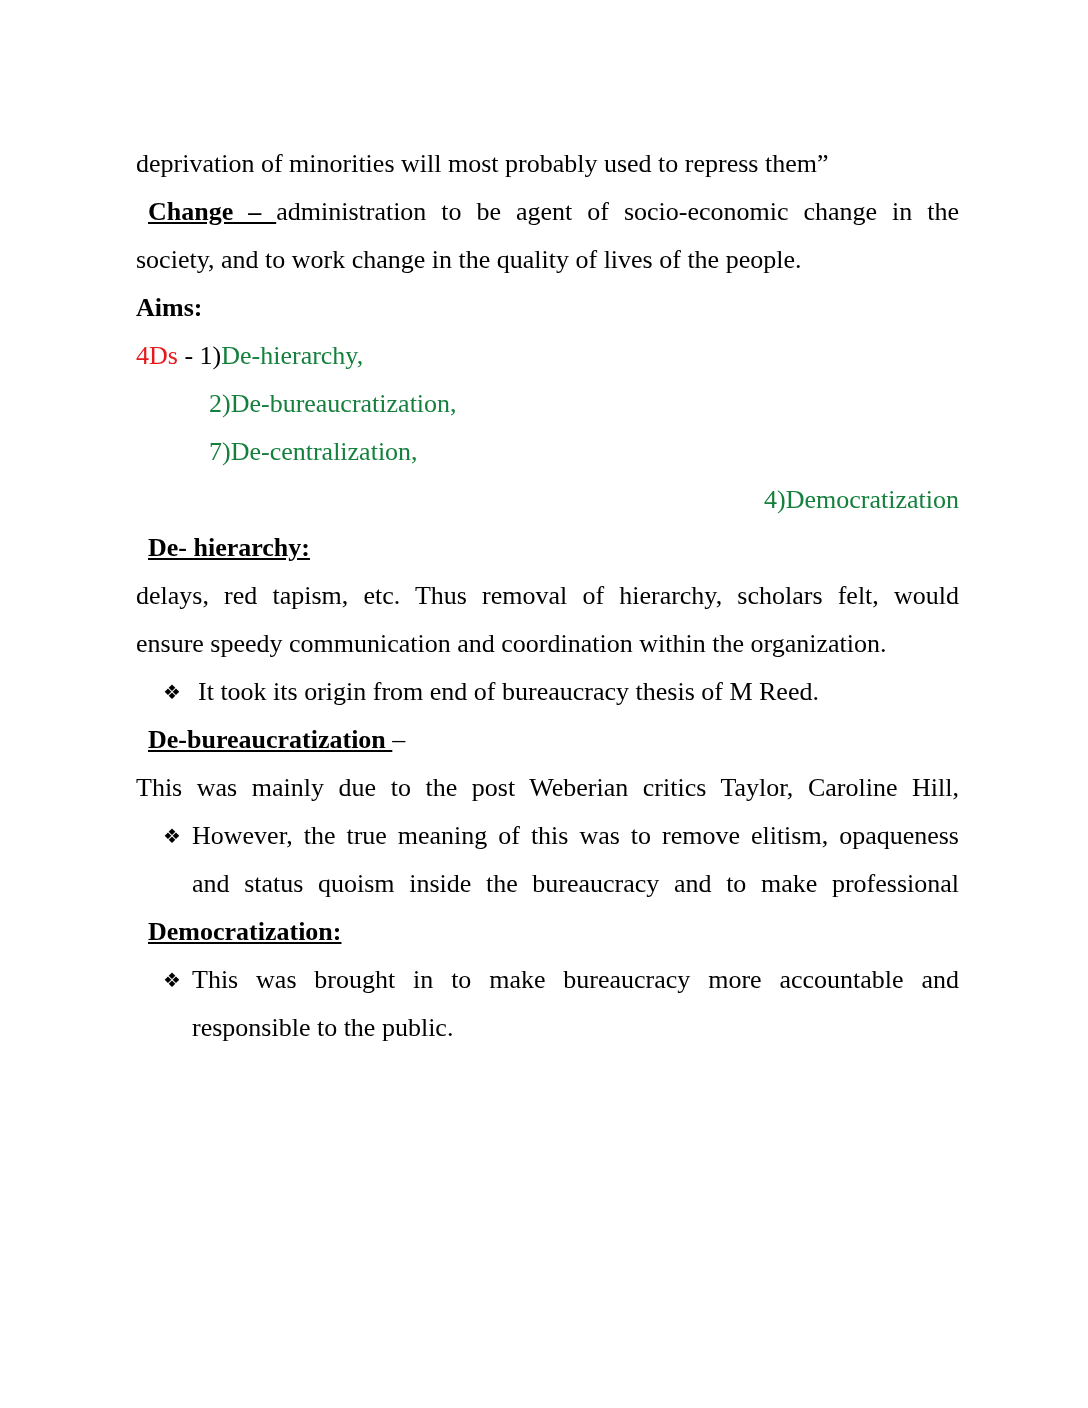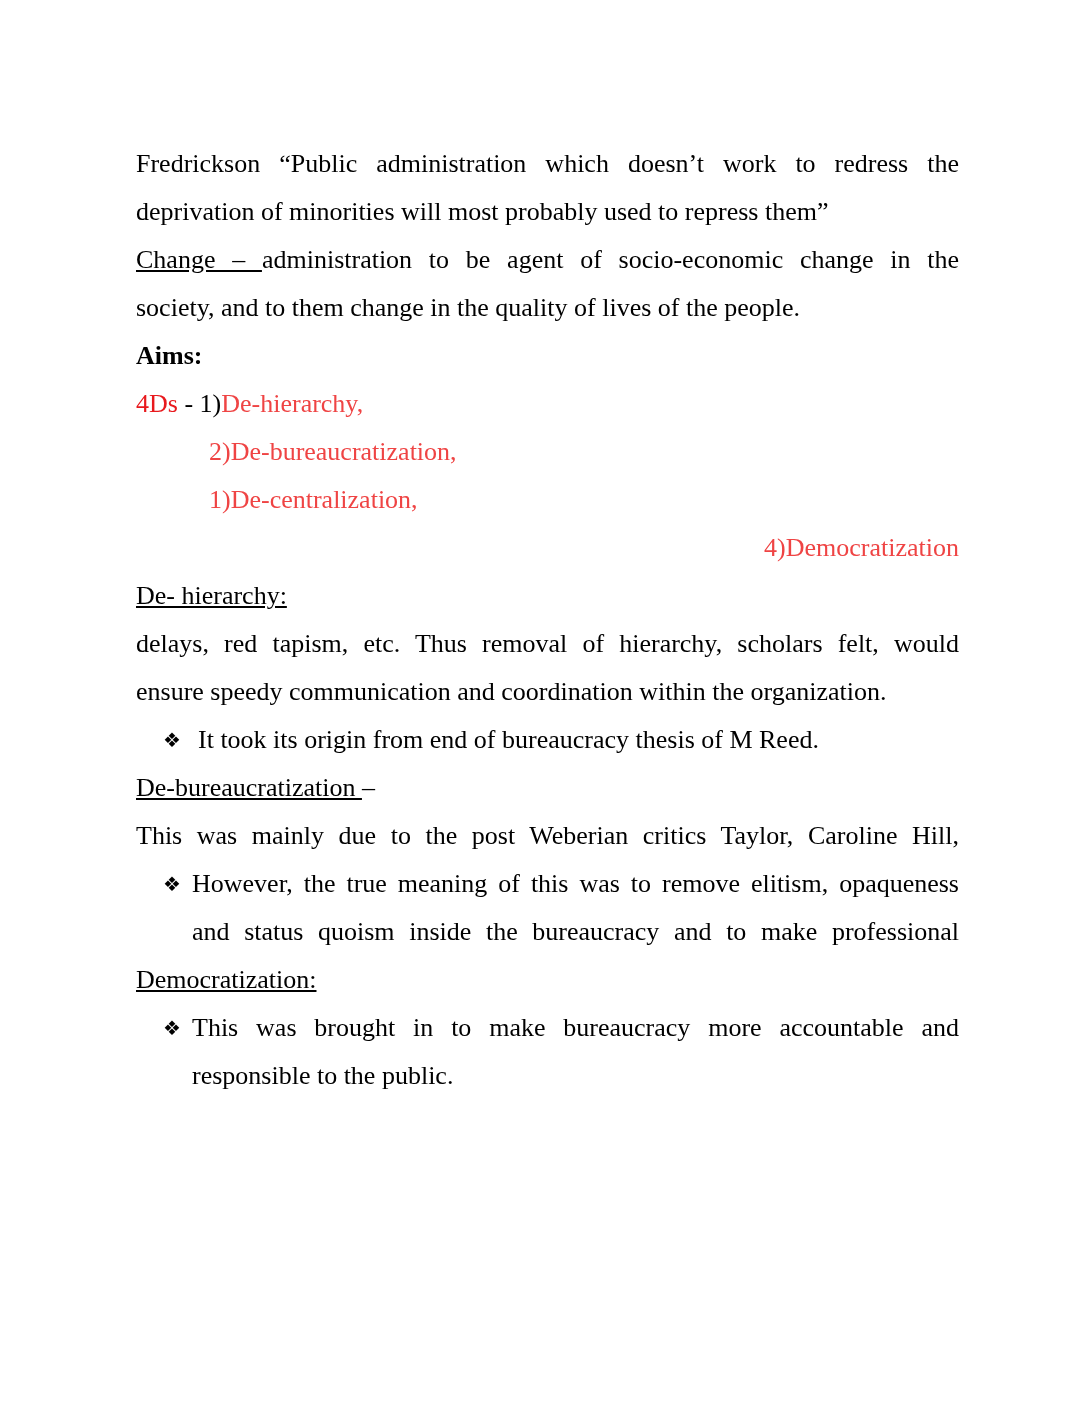--- a/index.html
+++ b/index.html
@@ -27,26 +27,27 @@
       display: block;
       height: 48px;
       white-space: nowrap;
     }
     .justify {
       text-align: justify;
       text-align-last: justify;
       white-space: normal;
     }
     .heading {
-      font-weight: normal;
+      font-weight: bold;
       text-decoration: underline;
+      margin-left: 12px;
     }
     .bold { font-weight: bold; }
     .red { color: #e8191d; font-weight: normal; }
-    .blue { color: #ef4444; }
+    .blue { color: #15803d; }
     .indent-2 { padding-left: 73px; }
     .indent-3 { padding-left: 73px; }
     .indent-4 { padding-left: 80px; text-align: right; }
     .bullet-row {
       position: relative;
       padding-left: 56px;
     }
     .bullet-row .bullet {
       position: absolute;
       left: 27px;
@@ -54,30 +55,29 @@
       font-size: 20px;
       line-height: 48px;
     }
     .bullet-row.wide { padding-left: 62px; }
   </style>
 </head>
 <body>
 
 <div class="page">
 
-  <div class="line justify">Fredrickson “Public administration which doesn’t work to redress the</div>
   <div class="line">deprivation of minorities will most probably used to repress them”</div>
 
   <div class="line justify"><span class="heading">Change – </span><span>administration to be agent of socio-economic change in the</span></div>
-  <div class="line">society, and to them change in the quality of lives of the people.</div>
+  <div class="line">society, and to work change in the quality of lives of the people.</div>
 
   <div class="line bold">Aims:</div>
   <div class="line"><span class="red">4Ds</span><span> - 1)</span><span class="blue">De-hierarchy,</span></div>
   <div class="line blue indent-2">2)De-bureaucratization,</div>
-  <div class="line blue indent-3">1)De-centralization,</div>
+  <div class="line blue indent-3">7)De-centralization,</div>
   <div class="line blue indent-4">4)Democratization</div>
 
   <div class="line"><span class="heading">De- hierarchy:</span></div>
   <div class="line justify">delays, red tapism, etc. Thus removal of hierarchy, scholars felt, would</div>
   <div class="line">ensure speedy communication and coordination within the organization.</div>
   <div class="line bullet-row wide"><span class="bullet">❖</span><span>It took its origin from end of bureaucracy thesis of M Reed.</span></div>
 
   <div class="line"><span class="heading">De-bureaucratization </span><span>–</span></div>
   <div class="line justify">This was mainly due to the post Weberian critics Taylor, Caroline Hill,</div>
   <div class="line bullet-row justify"><span class="bullet">❖</span><span>However, the true meaning of this was to remove elitism, opaqueness</span></div>

